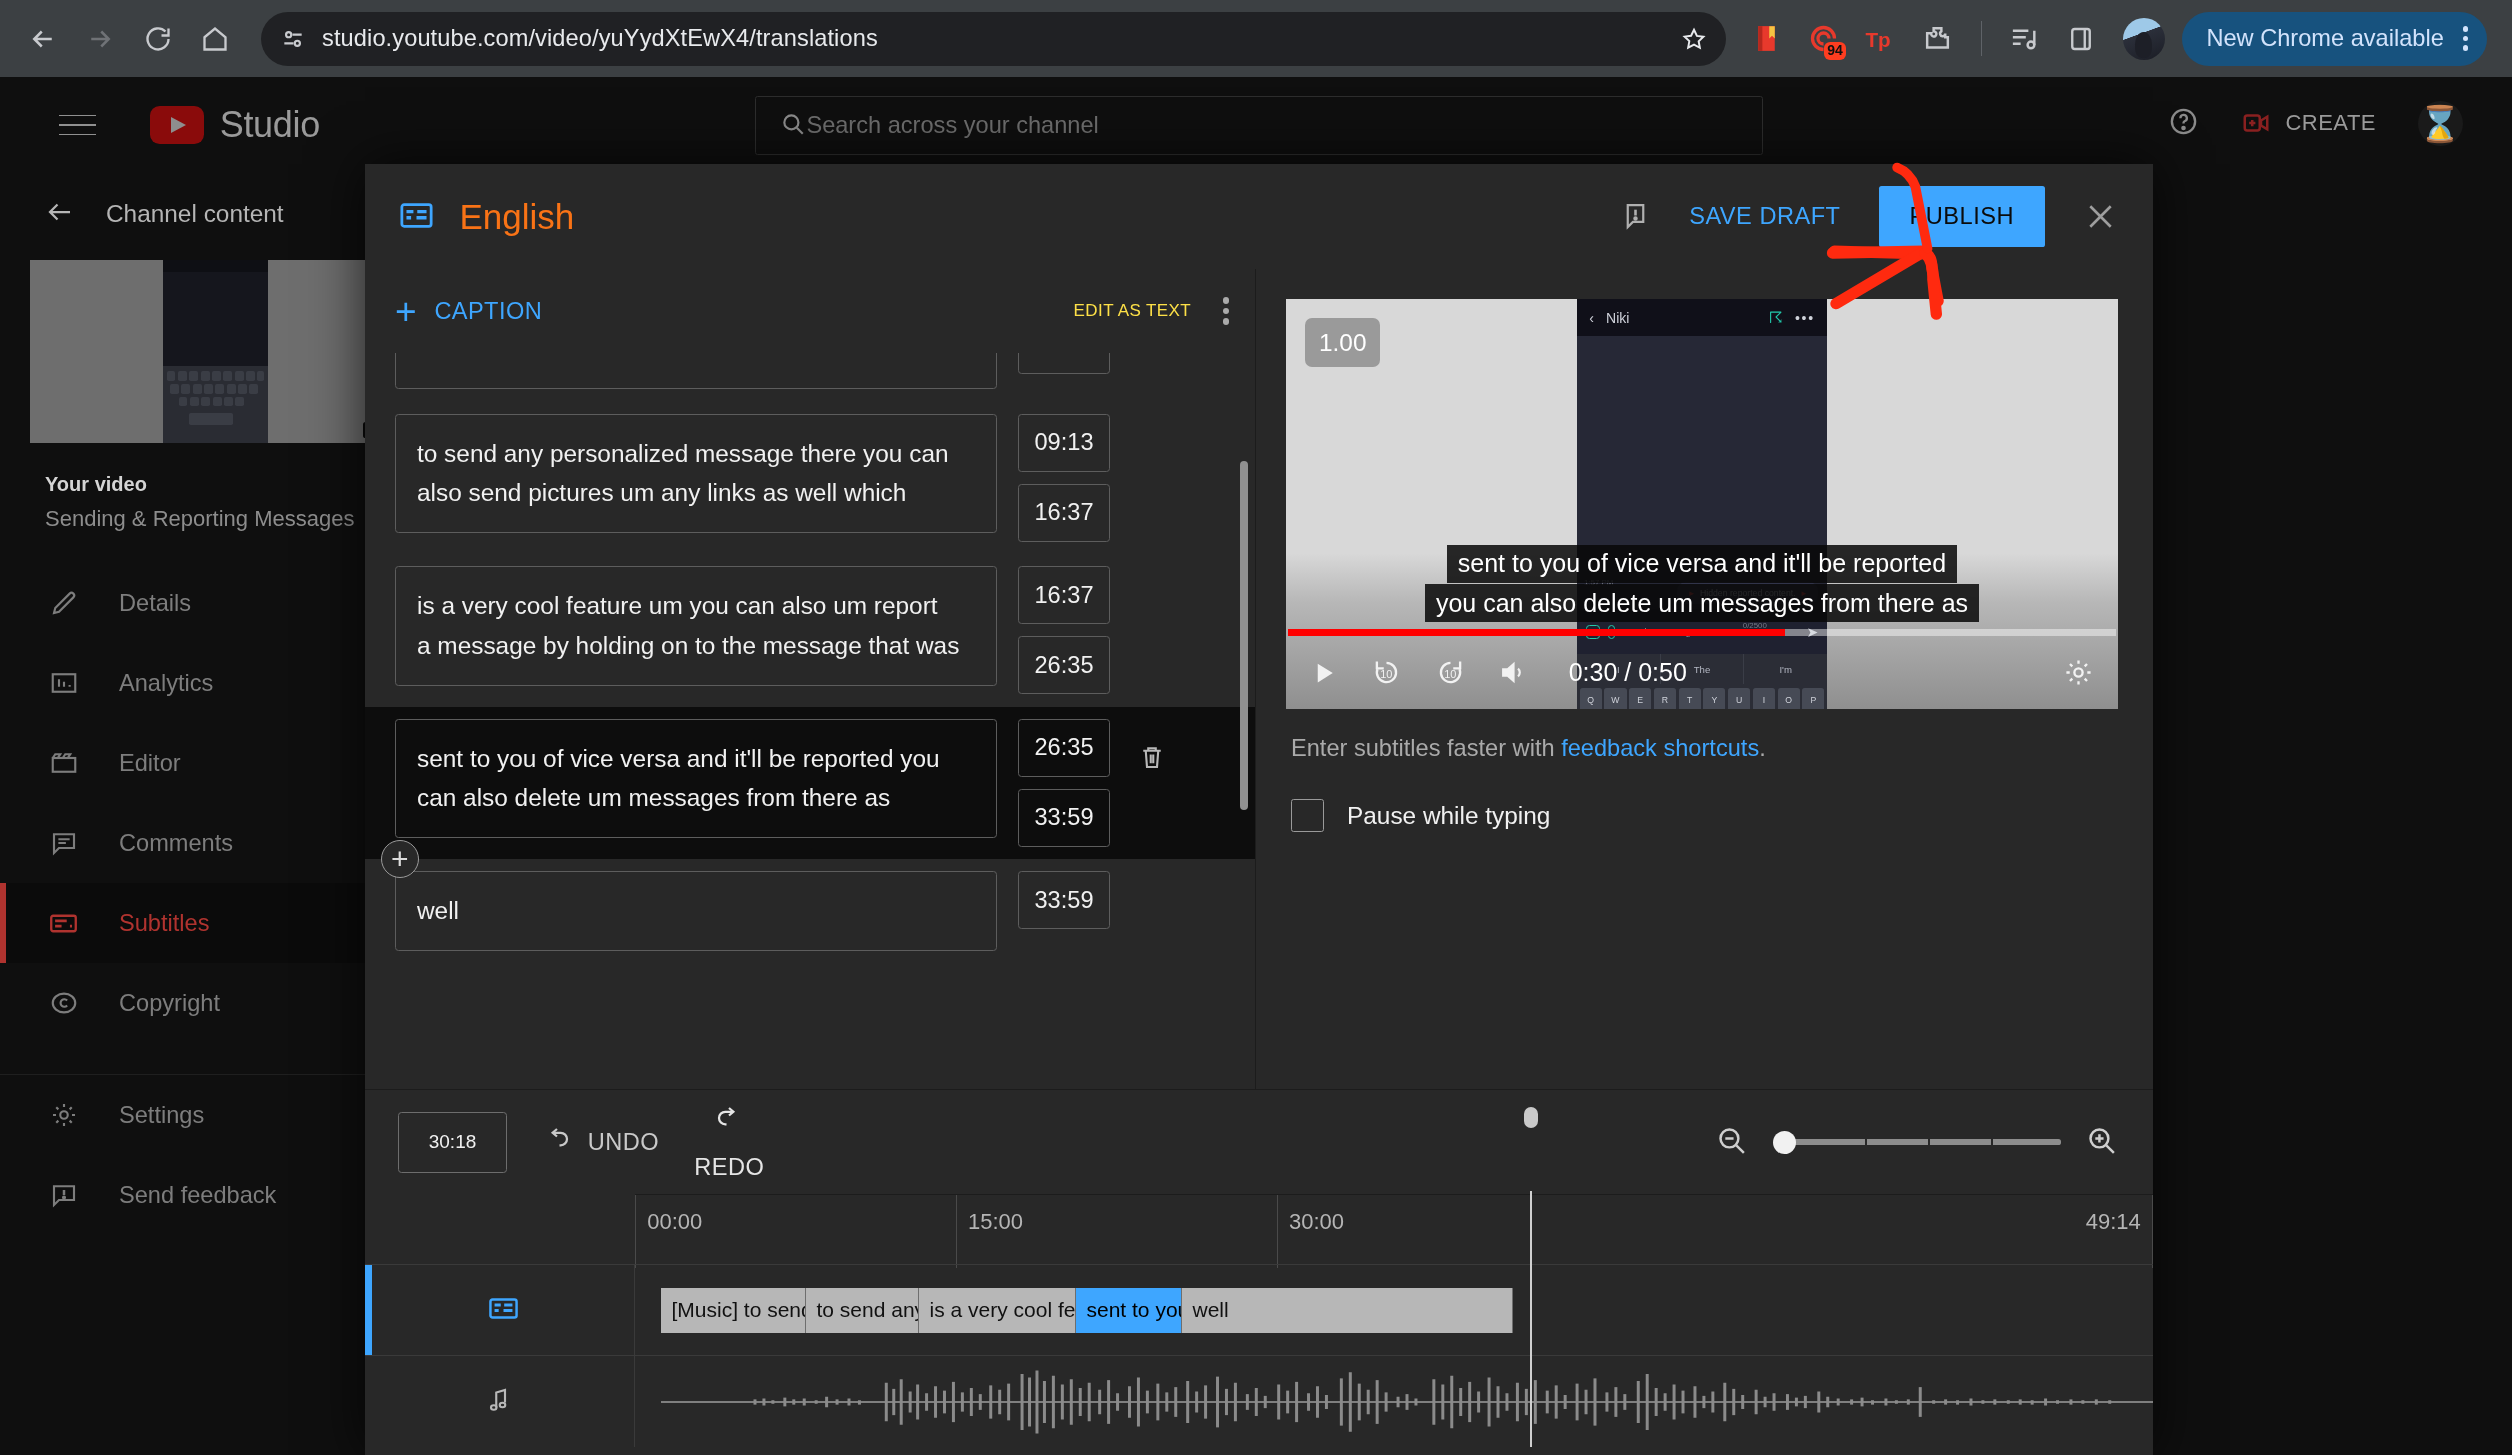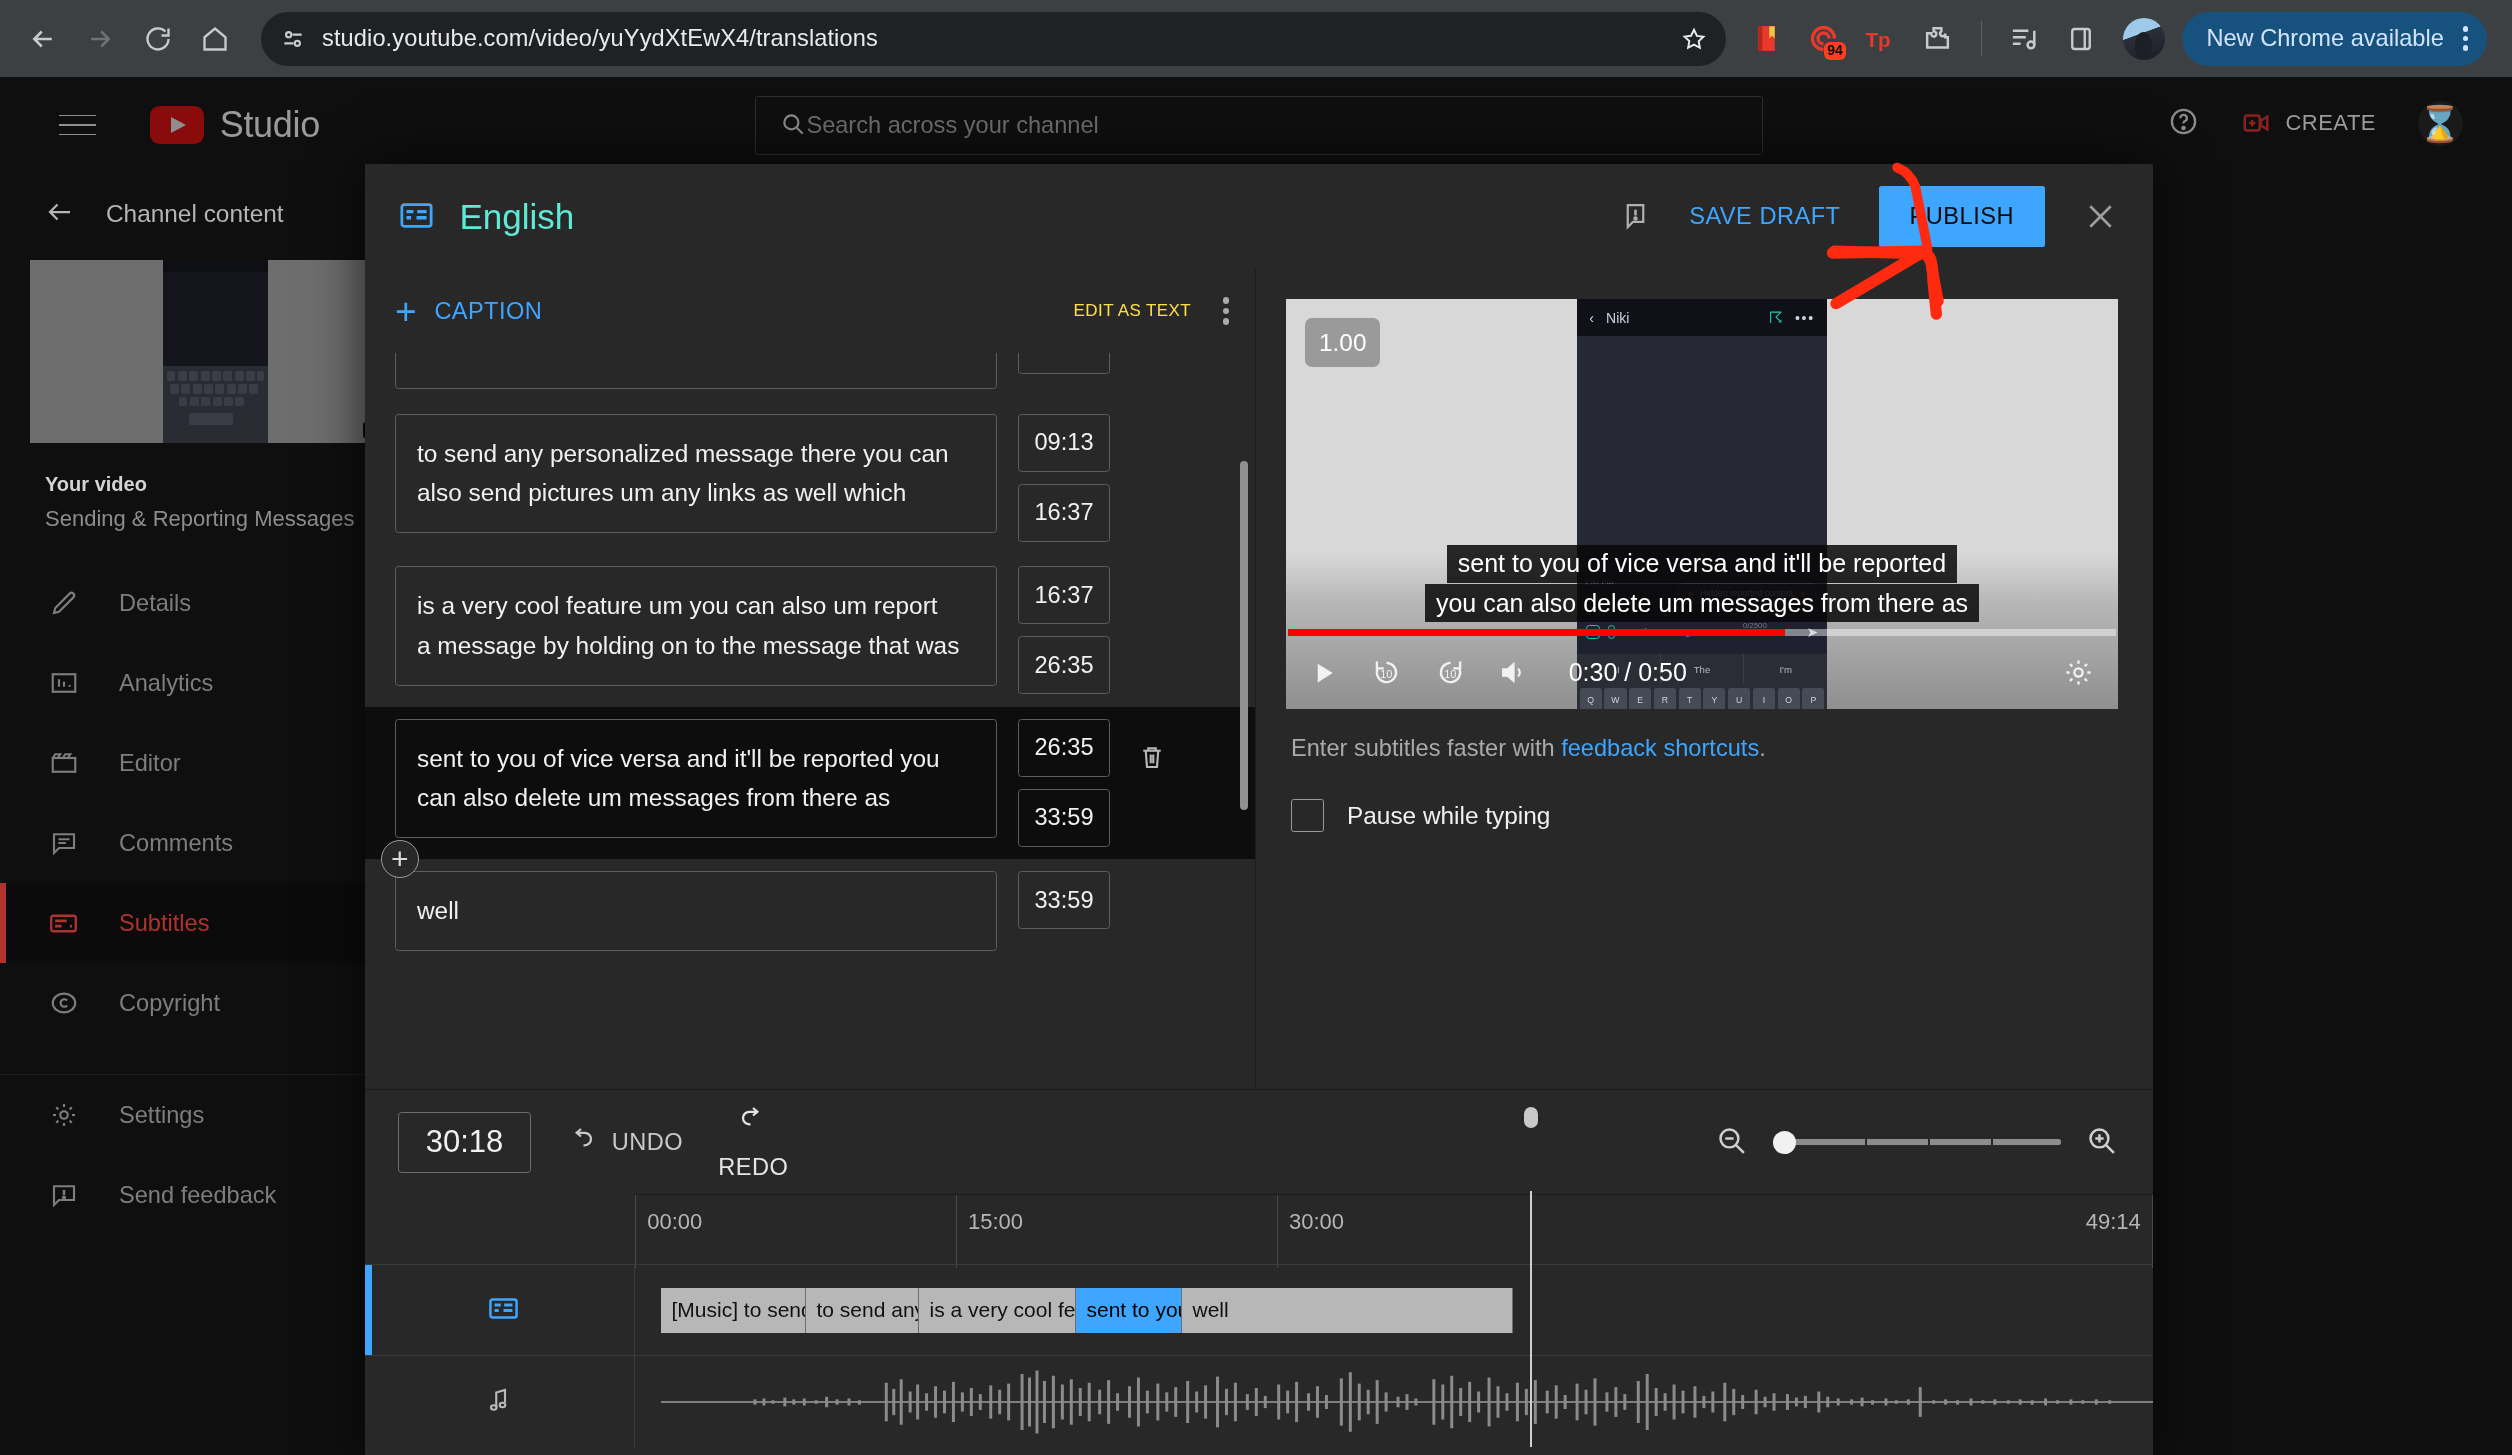--- a/index.html
+++ b/index.html
@@ -191,21 +191,21 @@
     width: 1788px; height: 1291px;
     background: #282828;
     box-shadow: 0 0 52px rgba(0,0,0,.7);
     overflow:hidden;
   }
   .dlg-header {
     height: 105px; display:flex; align-items:center;
     padding: 0 28px 0 33px;
     background:#282828;
   }
-  .dlg-title { color:#5eead4; font-size: 35px; margin-left: 24.4px; }
+  .dlg-title { color:#f97316; font-size: 35px; margin-left: 24.4px; }
   .dlg-actions { margin-left:auto; display:flex; align-items:center; gap: 31px; }
   .save-draft { color:#3ea6ff; font-size: 23.6px; letter-spacing:0.5px; padding: 0 7px;}
   .publish-btn {
     background:#3ea6ff; color:#0b0b0b;
     font-size: 23.6px; letter-spacing:0.5px;
     padding: 17.4px 31px; border-radius: 2.6px;
   }
   .close-x { color:#9e9e9e; padding: 0 7px; display:flex;}
 
   
@@ -353,23 +353,23 @@
   .cbox { width: 33px; height: 33px; border: 1.7px solid #9a9a9a; border-radius: 2.6px; }
   .pause-lbl { color:#f1f1f1; font-size: 24.4px; }
 
   
   .timeline-top {
     height: 105px; display:flex; align-items:center;
     padding: 0 35px 0 33px;
     border-top: 0.9px solid #1c1c1c;
   }
   .tl-time-box {
-    width: 133px; height: 61px; border:0.9px solid #6d6d6d; border-radius:3.5px;
+    width: 109px; height: 61px; border:0.9px solid #6d6d6d; border-radius:3.5px;
     display:flex; align-items:center; justify-content:center;
-    color:#f1f1f1; font-size: 31px;
+    color:#f1f1f1; font-size: 19px;
   }
   .undo-btn, .redo-btn { display:flex; align-items:center; gap: 15.7px; font-size: 23.6px; letter-spacing:0.5px; margin-left: 35px;}
   .undo-btn { color:#c9c9c9; }
   .redo-btn { color:#e5e5e5;flex-direction:column; }
   .zoom-ctrl { margin-left:auto; display:flex; align-items:center; gap: 24.4px; color:#cfcfcf;}
   .zoom-slider { width: 288px; height: 31px; position:relative; display:flex; align-items:center;}
   .zs-track { position:absolute; left: 19px; right: 0; height: 5.2px; background:#8d8d8d; border-radius:2.6px;}
   .zs-tick { position:absolute; width:2.6px; height: 12.2px; background:#282828; top: 9.6px;}
   .zs-thumb { position:absolute; left: 0; width: 23px; height: 23px; border-radius:50%; background:#f1f1f1;}
 

